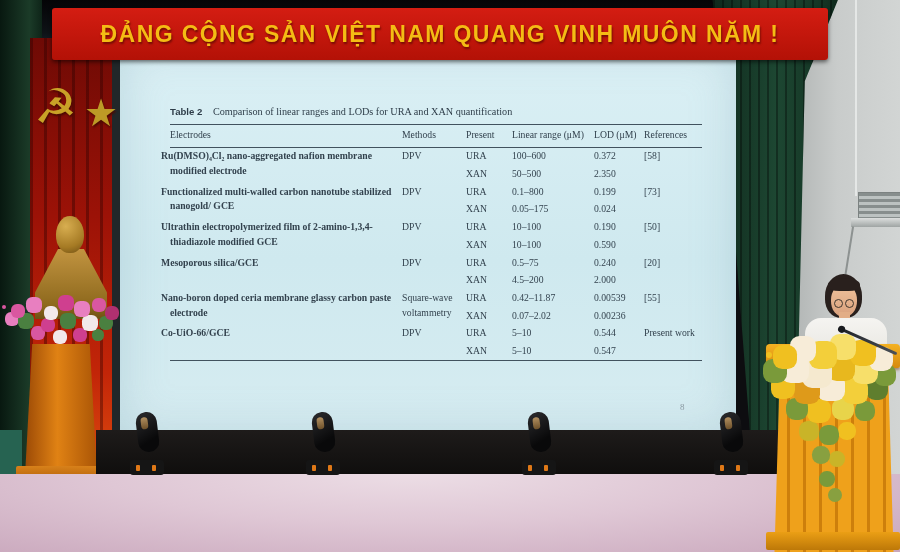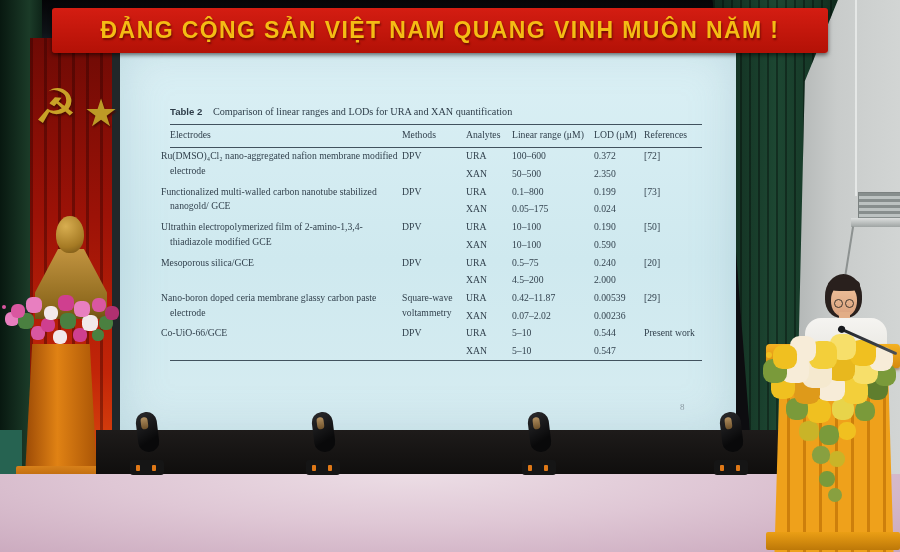--- a/index.html
+++ b/index.html
@@ -69,25 +69,25 @@
     box-shadow:inset 0 0 46px rgba(110,155,168,.28);z-index:5;}
   .slide{position:absolute;inset:0;color:#33424e;font-family:"Liberation Serif",serif;}
   .tablewrap{position:absolute;left:50px;top:60px;width:532px;}
   .table-title{font-size:10.2px;margin:0 0 7px 0;color:#2e3d49;}
   .table-title b{font-family:"Liberation Sans",sans-serif;font-size:9.6px;margin-right:8px;}
   table.cmp{width:100%;border-collapse:collapse;font-size:9.7px;line-height:1.5;
     border-bottom:1.4px solid #41525e;color:#33424e;}
   table.cmp th{font-weight:normal;text-align:left;padding:3px 2px 4px 0;
     border-top:1.4px solid #41525e;border-bottom:1.3px solid #41525e;white-space:nowrap;margin-top:40px;}
   table.cmp td{vertical-align:top;padding:1.6px 2px 1.6px 0;}
-  td.c-electrode{padding-left:9px;text-indent:-9px;}
+  td.c-electrode{padding-left:9px;text-indent:-9px;font-weight:bold;}
   .pagenum{position:absolute;left:560px;top:356px;font-size:9px;color:#8a99a2;}
 
   
-  .banner{left:52px;top:8px;width:776px;height:45px;border-radius:3px;
+  .banner{left:52px;top:8px;width:776px;height:52px;border-radius:3px;
     background:linear-gradient(180deg,#d41d12,#b31106);display:flex;align-items:center;
     justify-content:center;z-index:8;box-shadow:0 2px 4px rgba(0,0,0,.55);}
   .banner-text{font-size:23px;font-weight:bold;color:#f4bc14;letter-spacing:1.4px;
     white-space:nowrap;text-shadow:1px 2px 2px #780d04;}
 
   
   .stage-band{left:96px;top:430px;width:698px;height:48px;
     background:linear-gradient(180deg,#1e1b1a,#0e0d0c);z-index:6;}
   .floor{left:0;top:474px;width:900px;height:78px;z-index:6;
     background:radial-gradient(ellipse at 46% 0%,#ecdde5 0%,#dfc7d5 45%,#c9a7bc 100%);}
@@ -186,34 +186,34 @@
               <col style="width:64px">
               <col style="width:46px">
             <col style="width:82px">
               <col style="width:50px">
               <col style="width:58px">
           </colgroup>
           <thead>
               <tr id="cmp-head-row">
                 <th>Electrodes</th>
                 <th>Methods</th>
-                <th>Analytes</th>
+                <th>Present</th>
                 <th>Linear range (μM)</th>
                 <th>LOD (μM)</th>
                 <th>References</th>
               </tr>
             </thead>
           <tbody id="cmp-body">
               <tr>
                 <td class="c-electrode" rowspan="2">Ru(DMSO)₄Cl₂ nano-aggregated nafion membrane modified electrode</td>
                 <td rowspan="2">DPV</td>
                 <td>URA</td>
                 <td>100–600</td>
                 <td>0.372</td>
-                <td rowspan="2">[72]</td>
+                <td rowspan="2">[58]</td>
               </tr>
               <tr>
                 <td>XAN</td>
                 <td>50–500</td>
                 <td>2.350</td>
               </tr>
               <tr>
                 <td class="c-electrode" rowspan="2">Functionalized multi-walled carbon nanotube stabilized nanogold/ GCE</td>
                 <td rowspan="2">DPV</td>
                 <td>URA</td>
@@ -251,21 +251,21 @@
                 <td>XAN</td>
                 <td>4.5–200</td>
                 <td>2.000</td>
               </tr>
               <tr>
                 <td class="c-electrode" rowspan="2">Nano-boron doped ceria membrane glassy carbon paste electrode</td>
                 <td rowspan="2">Square-wave voltammetry</td>
                 <td>URA</td>
                 <td>0.42–11.87</td>
                 <td>0.00539</td>
-                <td rowspan="2">[29]</td>
+                <td rowspan="2">[55]</td>
               </tr>
               <tr>
                 <td>XAN</td>
                 <td>0.07–2.02</td>
                 <td>0.00236</td>
               </tr>
               <tr>
                 <td class="c-electrode" rowspan="2">Co-UiO-66/GCE</td>
                 <td rowspan="2">DPV</td>
                 <td>URA</td>

